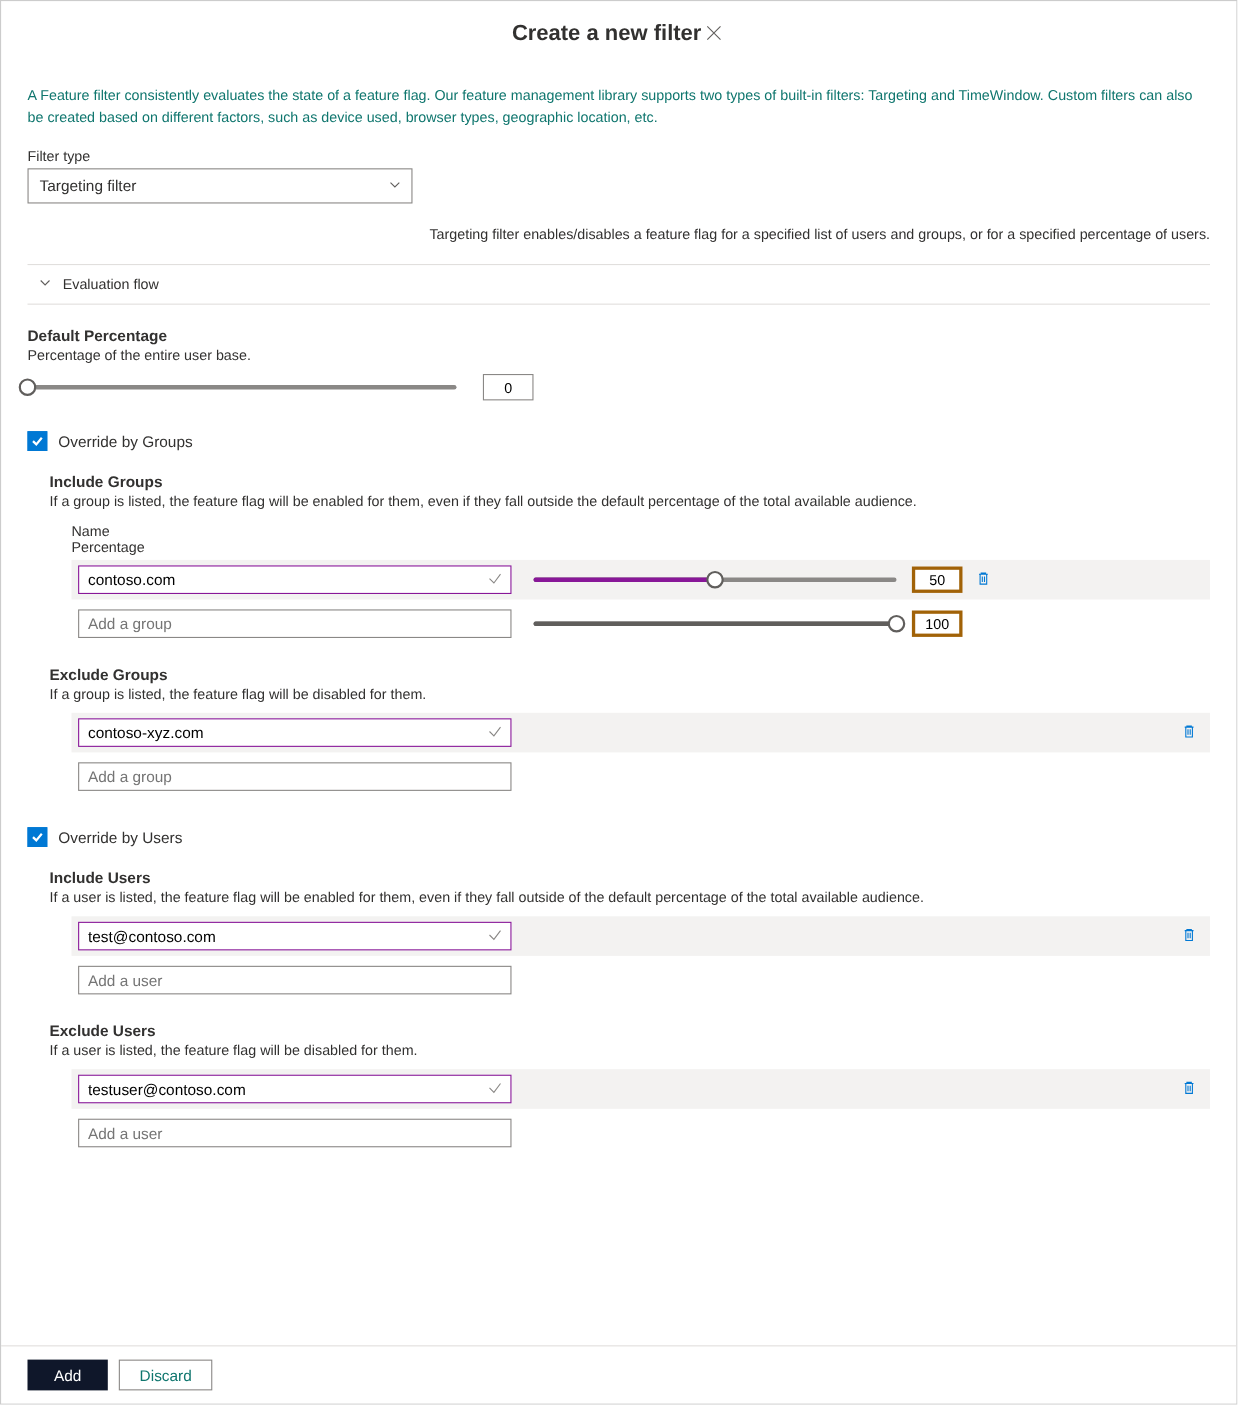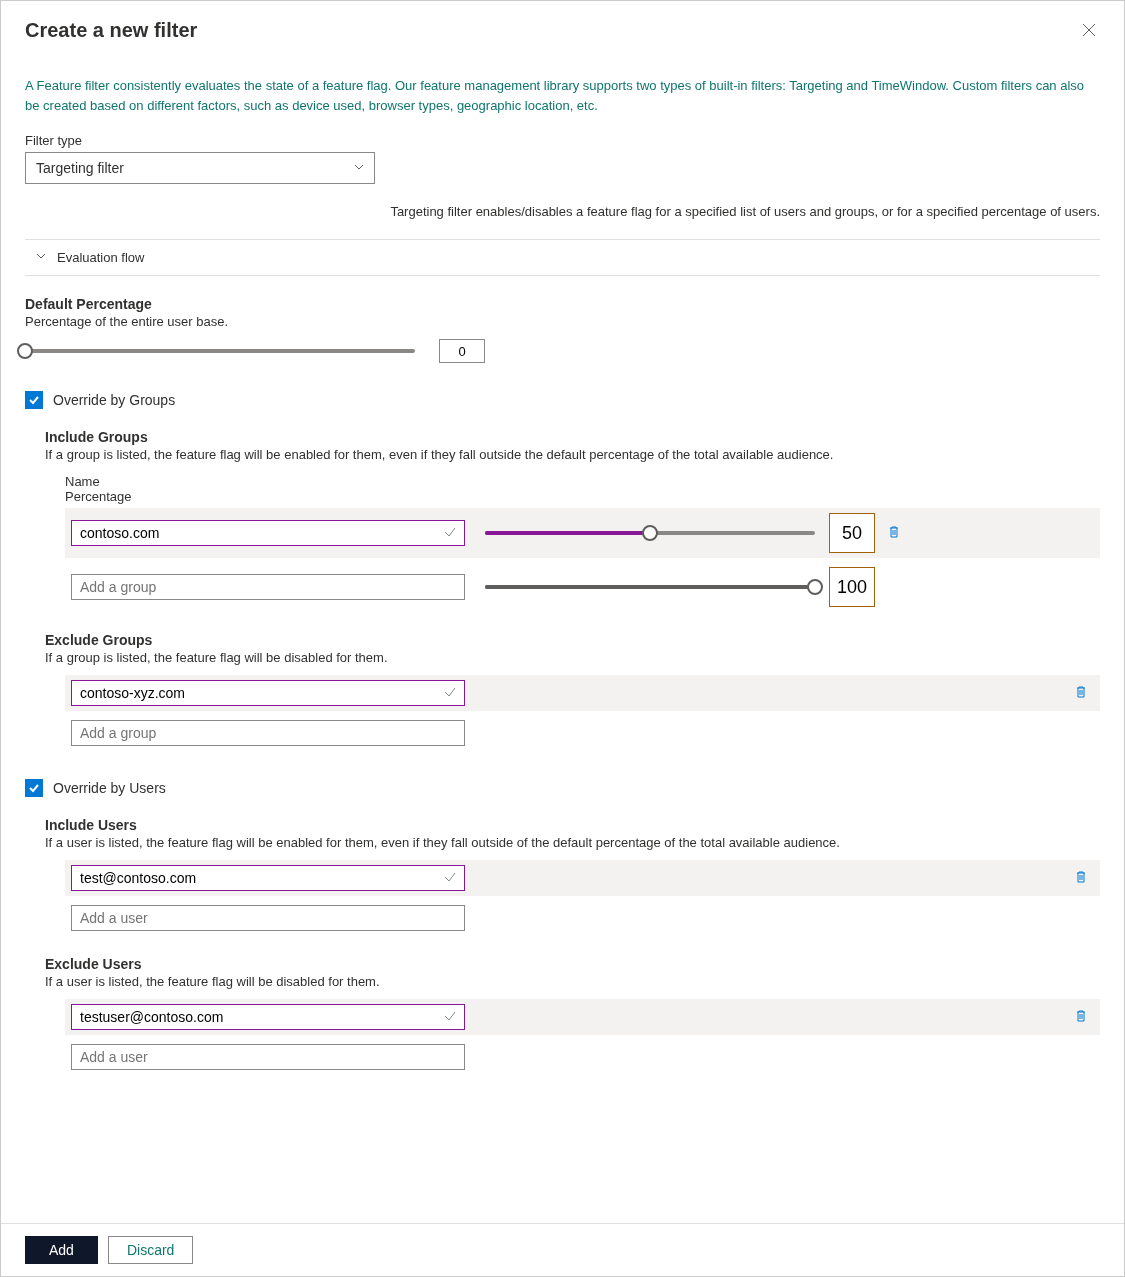--- a/index.html
+++ b/index.html
@@ -1,18 +1,18 @@
 <!DOCTYPE html>
 <html><head>
 <meta charset="utf-8">
 <style>
 *{box-sizing:border-box;margin:0;padding:0;}
 body{font-family:"Segoe UI",Arial,sans-serif;font-size:13px;color:#323130;background:#fff;}
 .dialog{width:1125px;height:1277px;border:1px solid #ccc;position:relative;display:flex;flex-direction:column;}
-.header{display:flex;align-items:flex-start;justify-content:space-between;padding:18px 24px 0 24px;}
+.header{display:flex;align-items:flex-start;justify-content:center;padding:18px 24px 0 24px;}
 .title{font-size:20px;font-weight:600;color:#323130;}
 .close-btn{background:none;border:none;cursor:pointer;padding:4px;color:#605e5c;font-size:15px;}
 .content{padding:14px 24px 0 24px;flex:1;overflow:auto;}
 .desc{font-size:13px;color:#0f766e;line-height:1.5;margin-top:18px;margin-bottom:18px;}
 .field-label{font-size:13px;color:#323130;margin-bottom:4px;}
 .select-wrap{position:relative;width:350px;}
 .select{width:100%;height:32px;border:1px solid #8a8886;padding:0 30px 0 10px;background:#fff;font-size:14px;color:#323130;appearance:none;cursor:pointer;}
 .select-chevron{position:absolute;right:10px;top:9px;pointer-events:none;color:#605e5c;}
 .info{margin-top:20px;font-size:13px;color:#323130;text-align:right;}
 .eval-row{display:flex;align-items:flex-end;border-top:1px solid #e1dfdd;border-bottom:1px solid #e1dfdd;margin-top:20px;padding:10px 0;cursor:pointer;}
@@ -35,21 +35,21 @@
 .col-pct{font-size:13px;}
 .row-item{display:flex;align-items:center;background:#f3f2f1;padding:5px 6px 5px 6px;margin-left:20px;margin-top:4px;}
 .row-plain{display:flex;align-items:center;padding:5px 6px 5px 6px;margin-left:20px;margin-top:4px;}
 .input-valid{width:394px;height:26px;border:1px solid #881798;padding:0 28px 0 8px;font-size:14px;background:#fff;position:relative;}
 .input-wrap{position:relative;width:394px;}
 .input-check{position:absolute;right:8px;top:5px;color:#8a8886;}
 .input-add{width:394px;height:26px;border:1px solid #8a8886;padding:0 8px;font-size:14px;color:#605e5c;background:#fff;}
 .row-slider{position:relative;width:330px;height:4px;background:#8a8886;border-radius:2px;margin-left:20px;align-self:center;}
 .row-slider-fill{position:absolute;left:0;top:0;height:4px;background:#881798;border-radius:2px;}
 .row-slider-thumb{position:absolute;top:-6px;width:16px;height:16px;border:2px solid #605e5c;background:#fff;border-radius:50%;transform:translateX(-50%);}
-.pct-val{width:46px;height:40px;border:1px solid #a16207;text-align:center;font-size:18px;margin-left:14px;}
+.pct-val{width:46px;height:24px;border:3px solid #a16207;text-align:center;font-size:13px;margin-left:14px;}
 .del-btn{background:none;border:none;cursor:pointer;margin-left:10px;color:#0078d4;padding:2px;}
 .del-btn-right{background:none;border:none;cursor:pointer;color:#0078d4;padding:2px;margin-left:auto;margin-right:4px;}
 .footer{border-top:1px solid #e1dfdd;padding:12px 24px;display:flex;gap:10px;}
 .btn-primary{background:#0f172a;color:#fff;border:none;padding:6px 24px;font-size:14px;cursor:pointer;}
 .btn-secondary{background:#fff;color:#0f766e;border:1px solid #8a8886;padding:5px 18px;font-size:14px;cursor:pointer;}
 </style>
 </head>
 <body>
 
 <div class="dialog">

